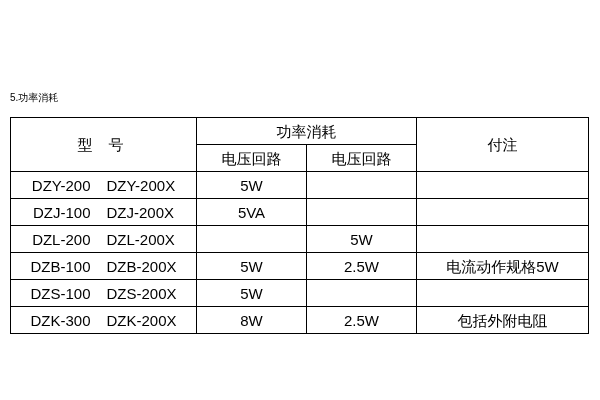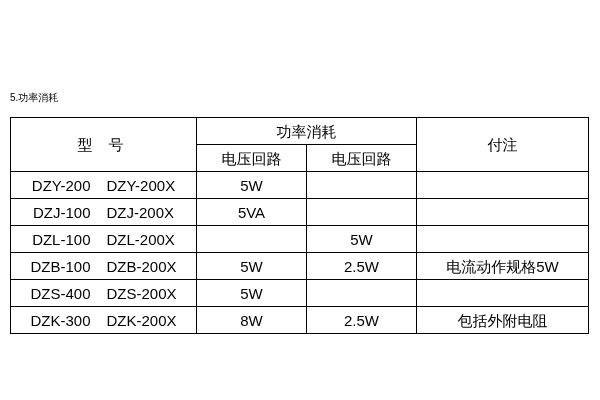--- a/index.html
+++ b/index.html
@@ -119,21 +119,21 @@
             </div>
           </td>
           <td>5VA</td>
           <td></td>
           <td></td>
         </tr>
 
         <tr>
           <td>
             <div class="model-cell">
-              <span>DZL-100</span>
+              <span>DZL-200</span>
               <span>DZL-200X</span>
             </div>
           </td>
           <td></td>
           <td>5W</td>
           <td></td>
         </tr>
 
         <tr>
           <td>
@@ -143,21 +143,21 @@
             </div>
           </td>
           <td>5W</td>
           <td>2.5W</td>
           <td>电流动作规格5W</td>
         </tr>
 
         <tr>
           <td>
             <div class="model-cell">
-              <span>DZS-400</span>
+              <span>DZS-100</span>
               <span>DZS-200X</span>
             </div>
           </td>
           <td>5W</td>
           <td></td>
           <td></td>
         </tr>
 
         <tr>
           <td>

